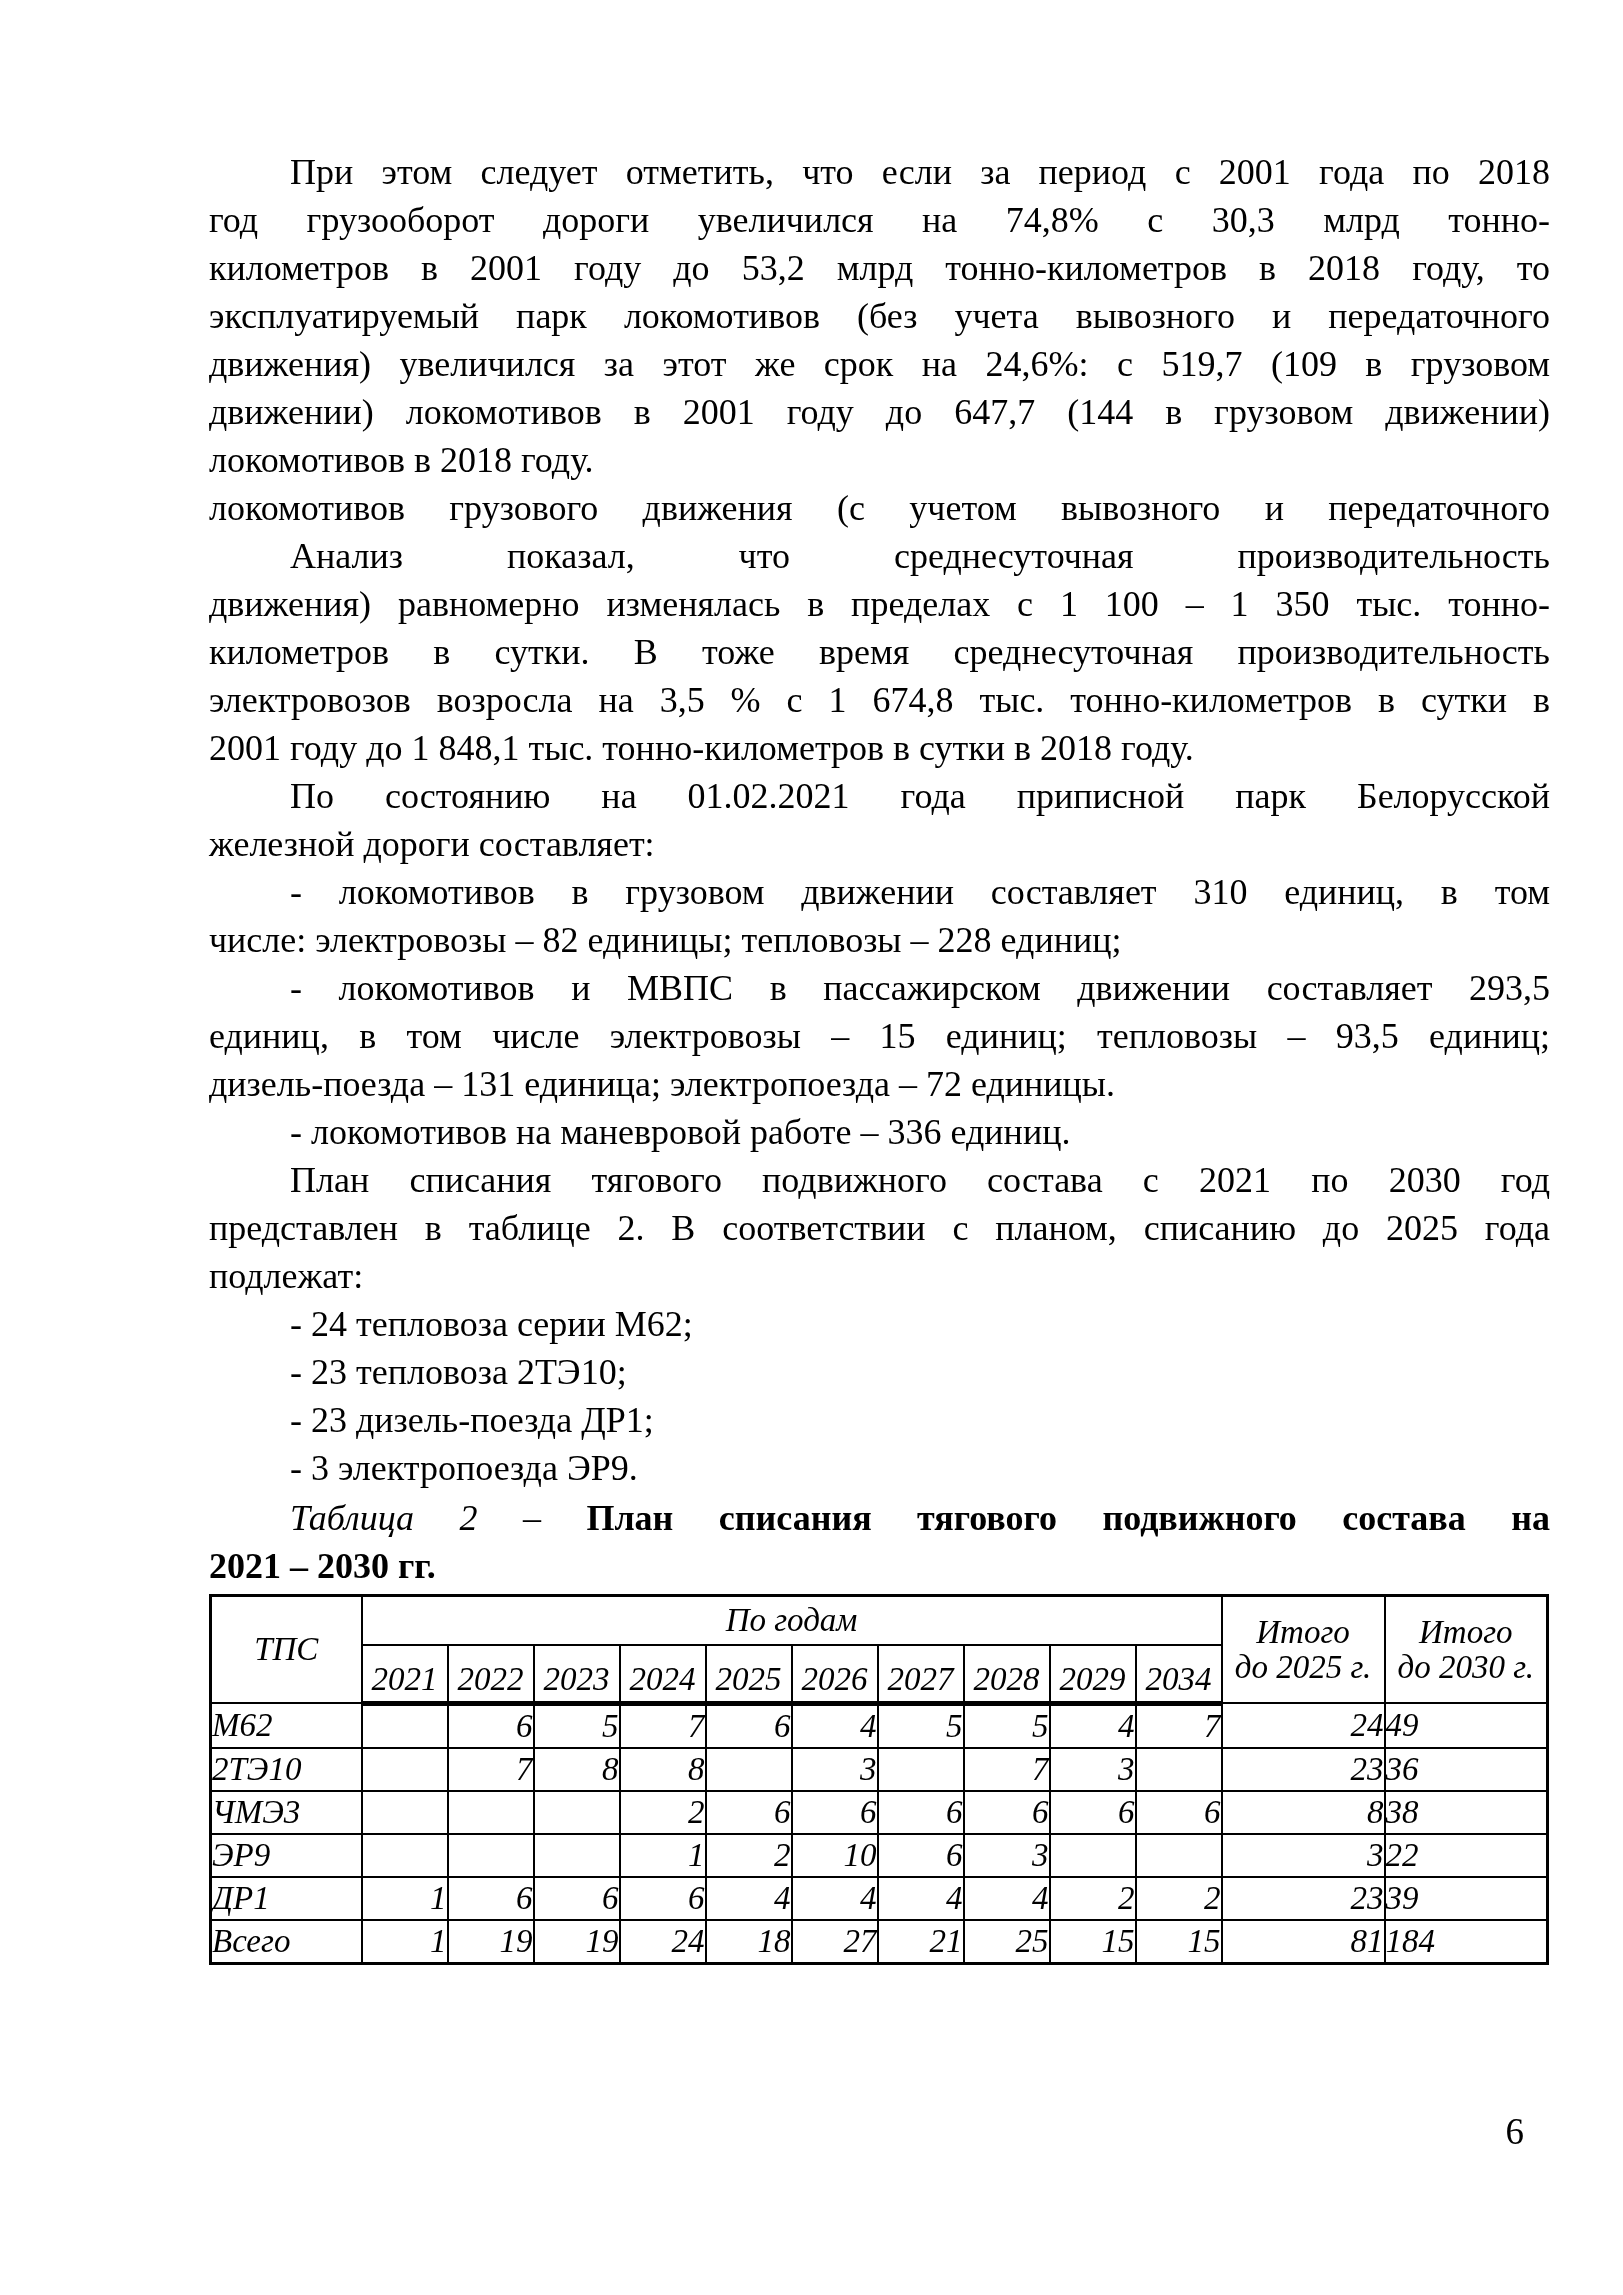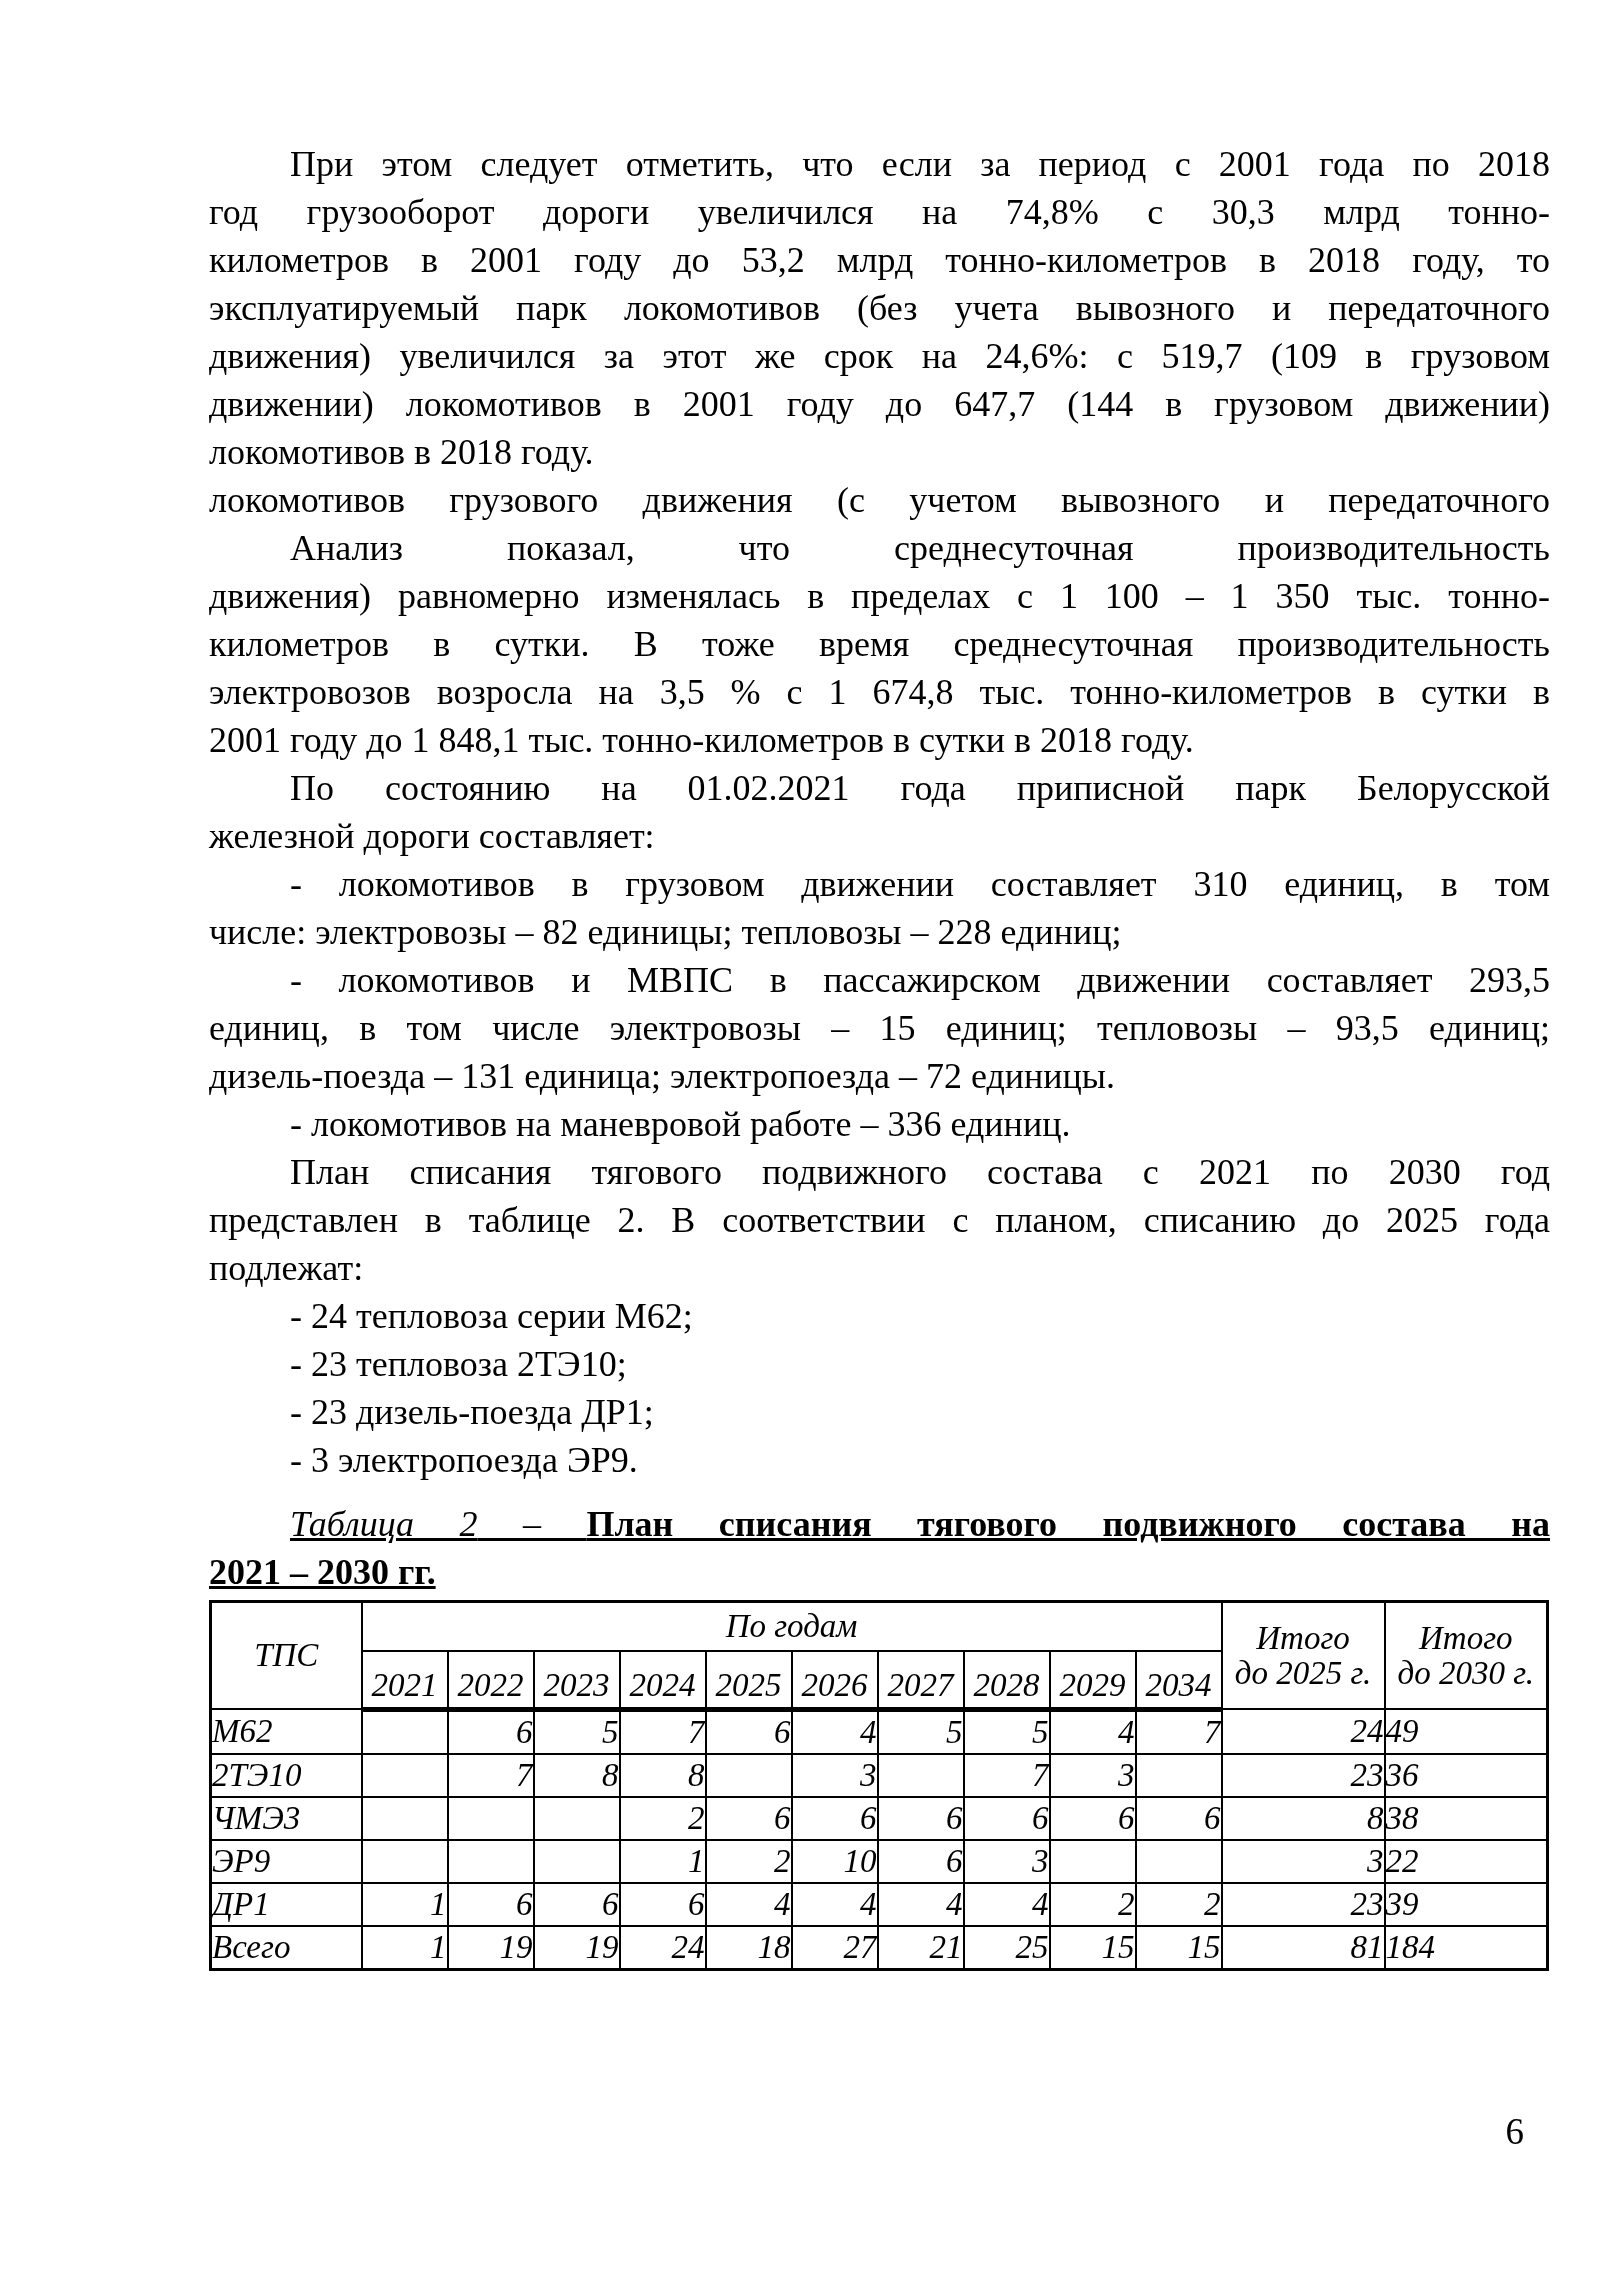--- a/index.html
+++ b/index.html
@@ -8,39 +8,39 @@
     width: 1623px;
     height: 2295px;
     background: #ffffff;
     font-family: "Liberation Serif", "DejaVu Serif", serif;
     color: #000000;
     overflow: hidden;
   }
   .content {
     position: absolute;
     left: 209px;
-    top: 140px;
+    top: 148px;
     width: 1341px;
   }
   
   .ln {
     font-size: 36px;
     line-height: 48px;
     text-align: justify;
     text-align-last: justify;
     -moz-text-align-last: justify;
     white-space: normal;
   }
   .ln.last {
     text-align-last: left;
     -moz-text-align-last: left;
   }
   .ln.ind { text-indent: 81px; }
 
-  .caption { margin-top: 16px; text-decoration: underline; }
+  .caption { margin-top: 2px; }
   .cap-italic { font-style: italic; }
   .cap-bold { font-weight: bold; }
   .cap2 {
     font-size: 36px;
     line-height: 48px;
     font-weight: bold;
     text-align: left;
     text-align-last: left;
   }
 

